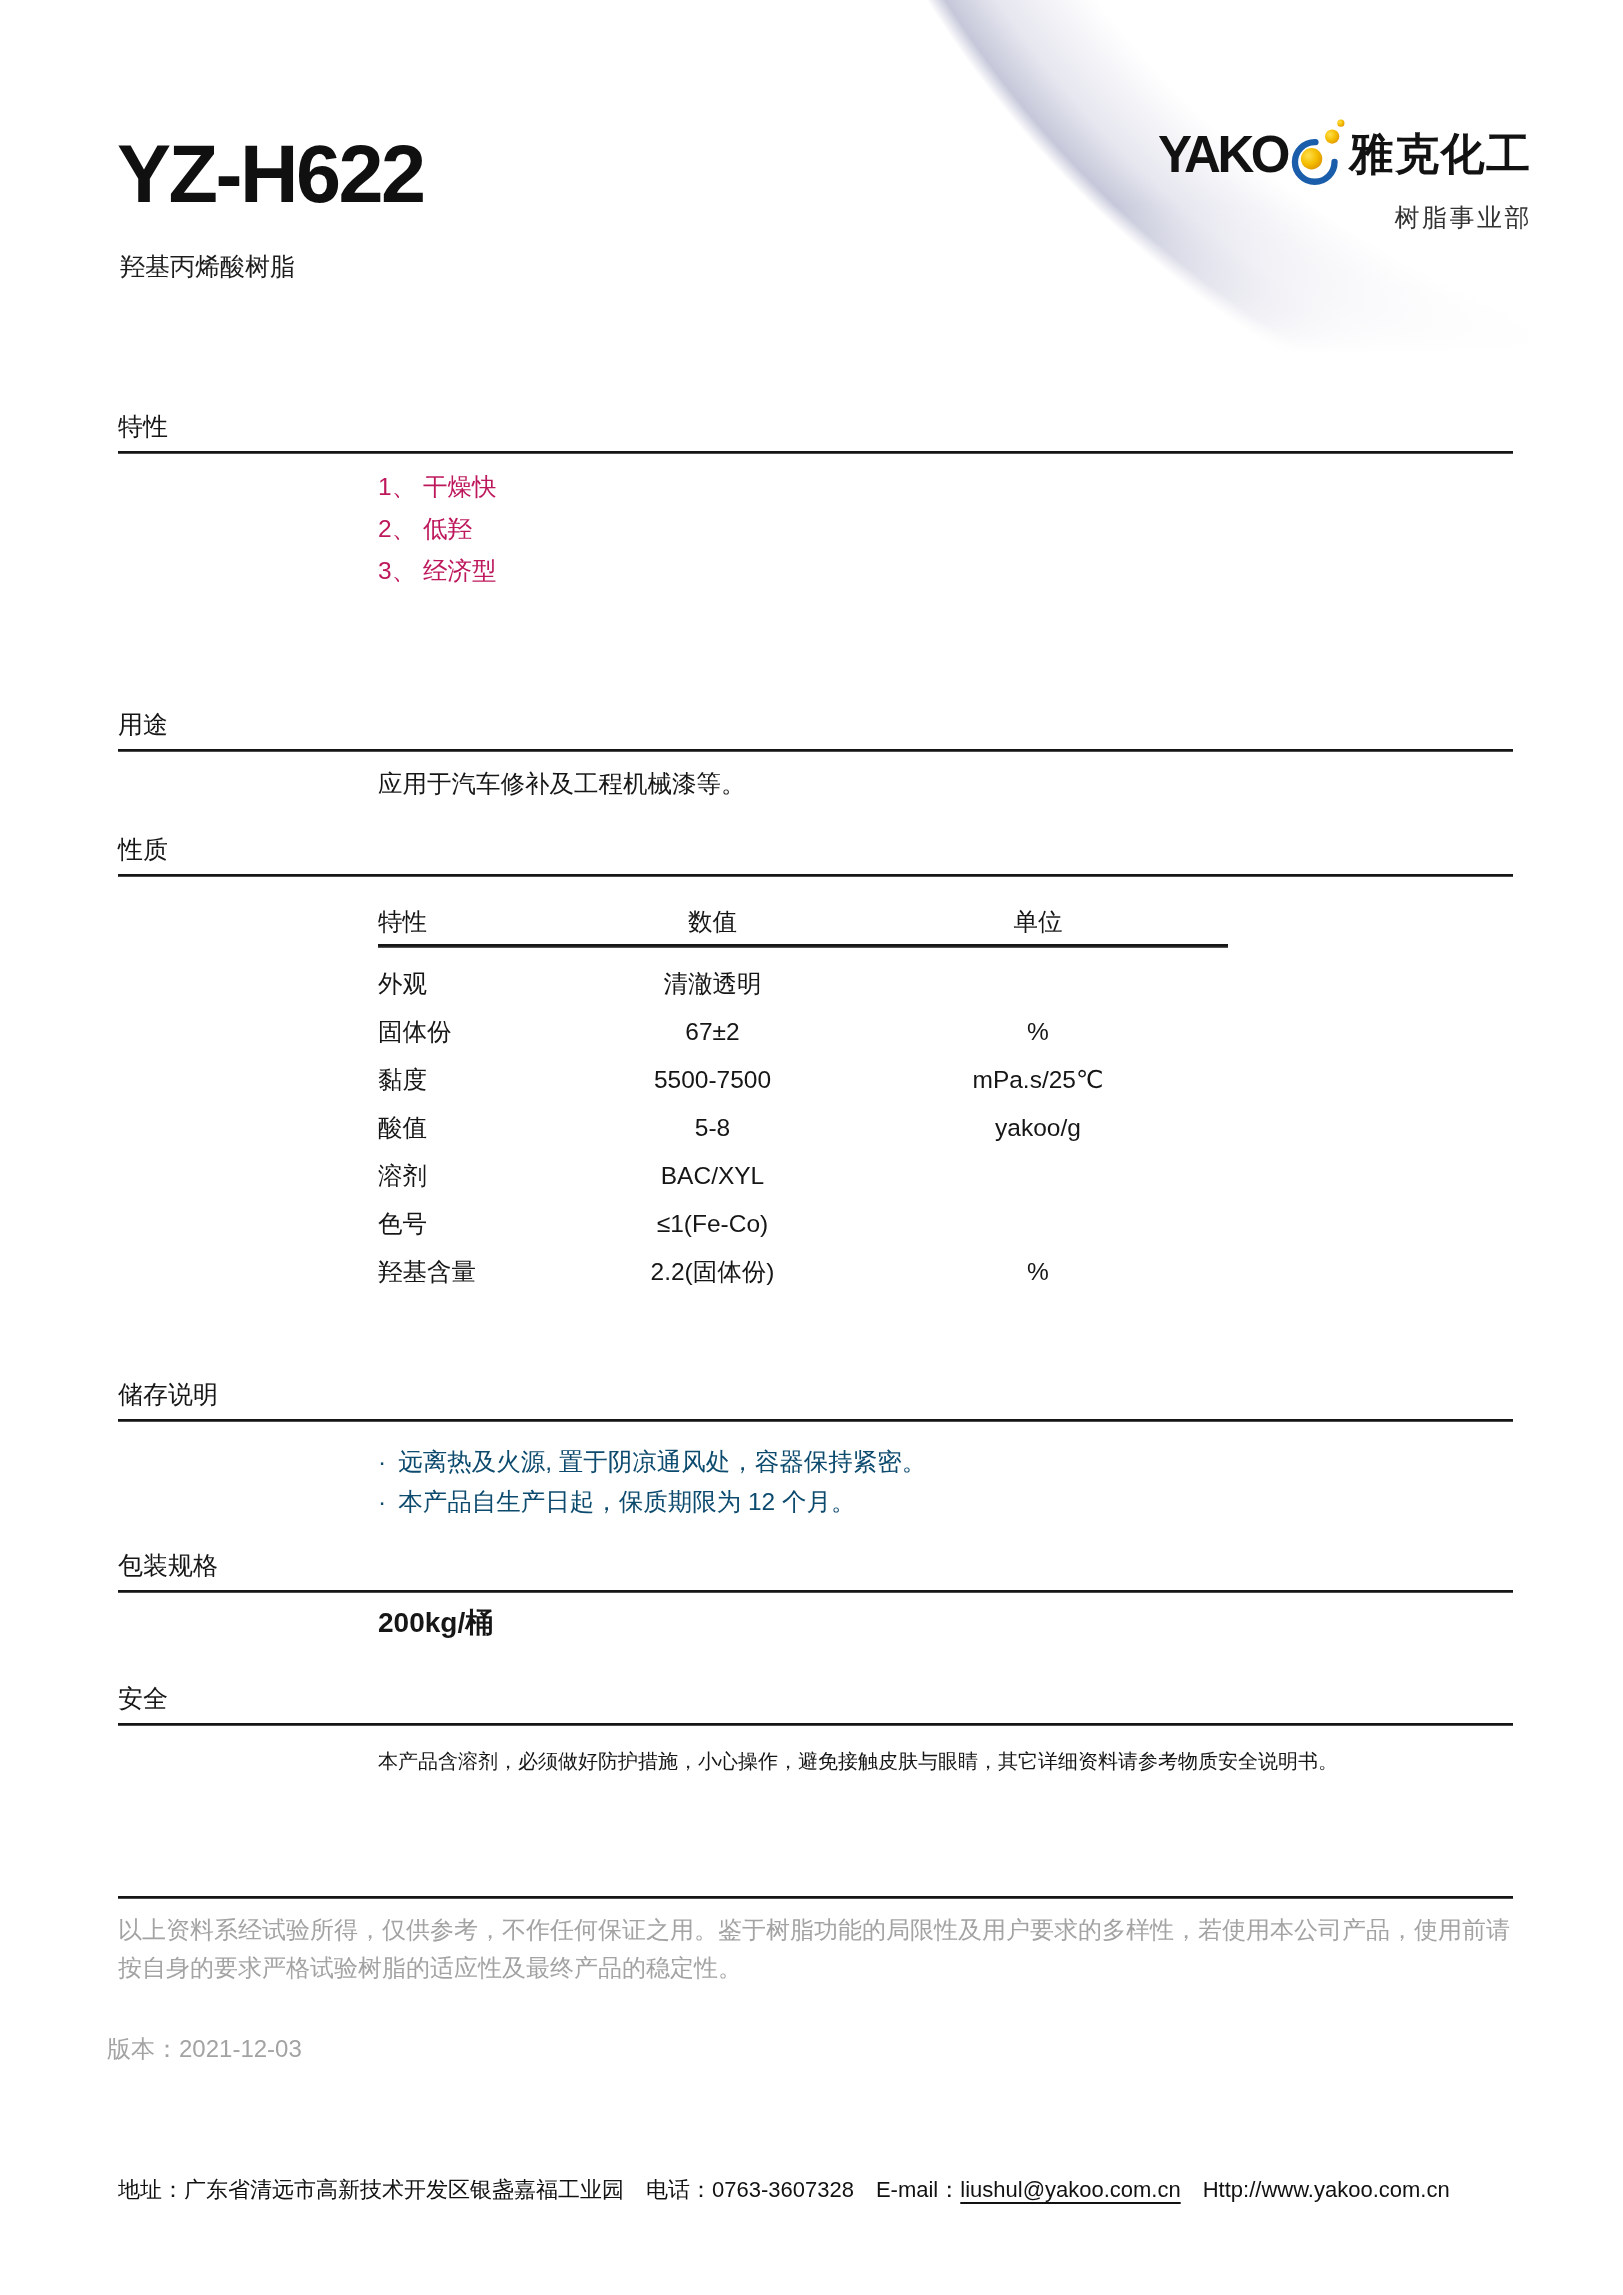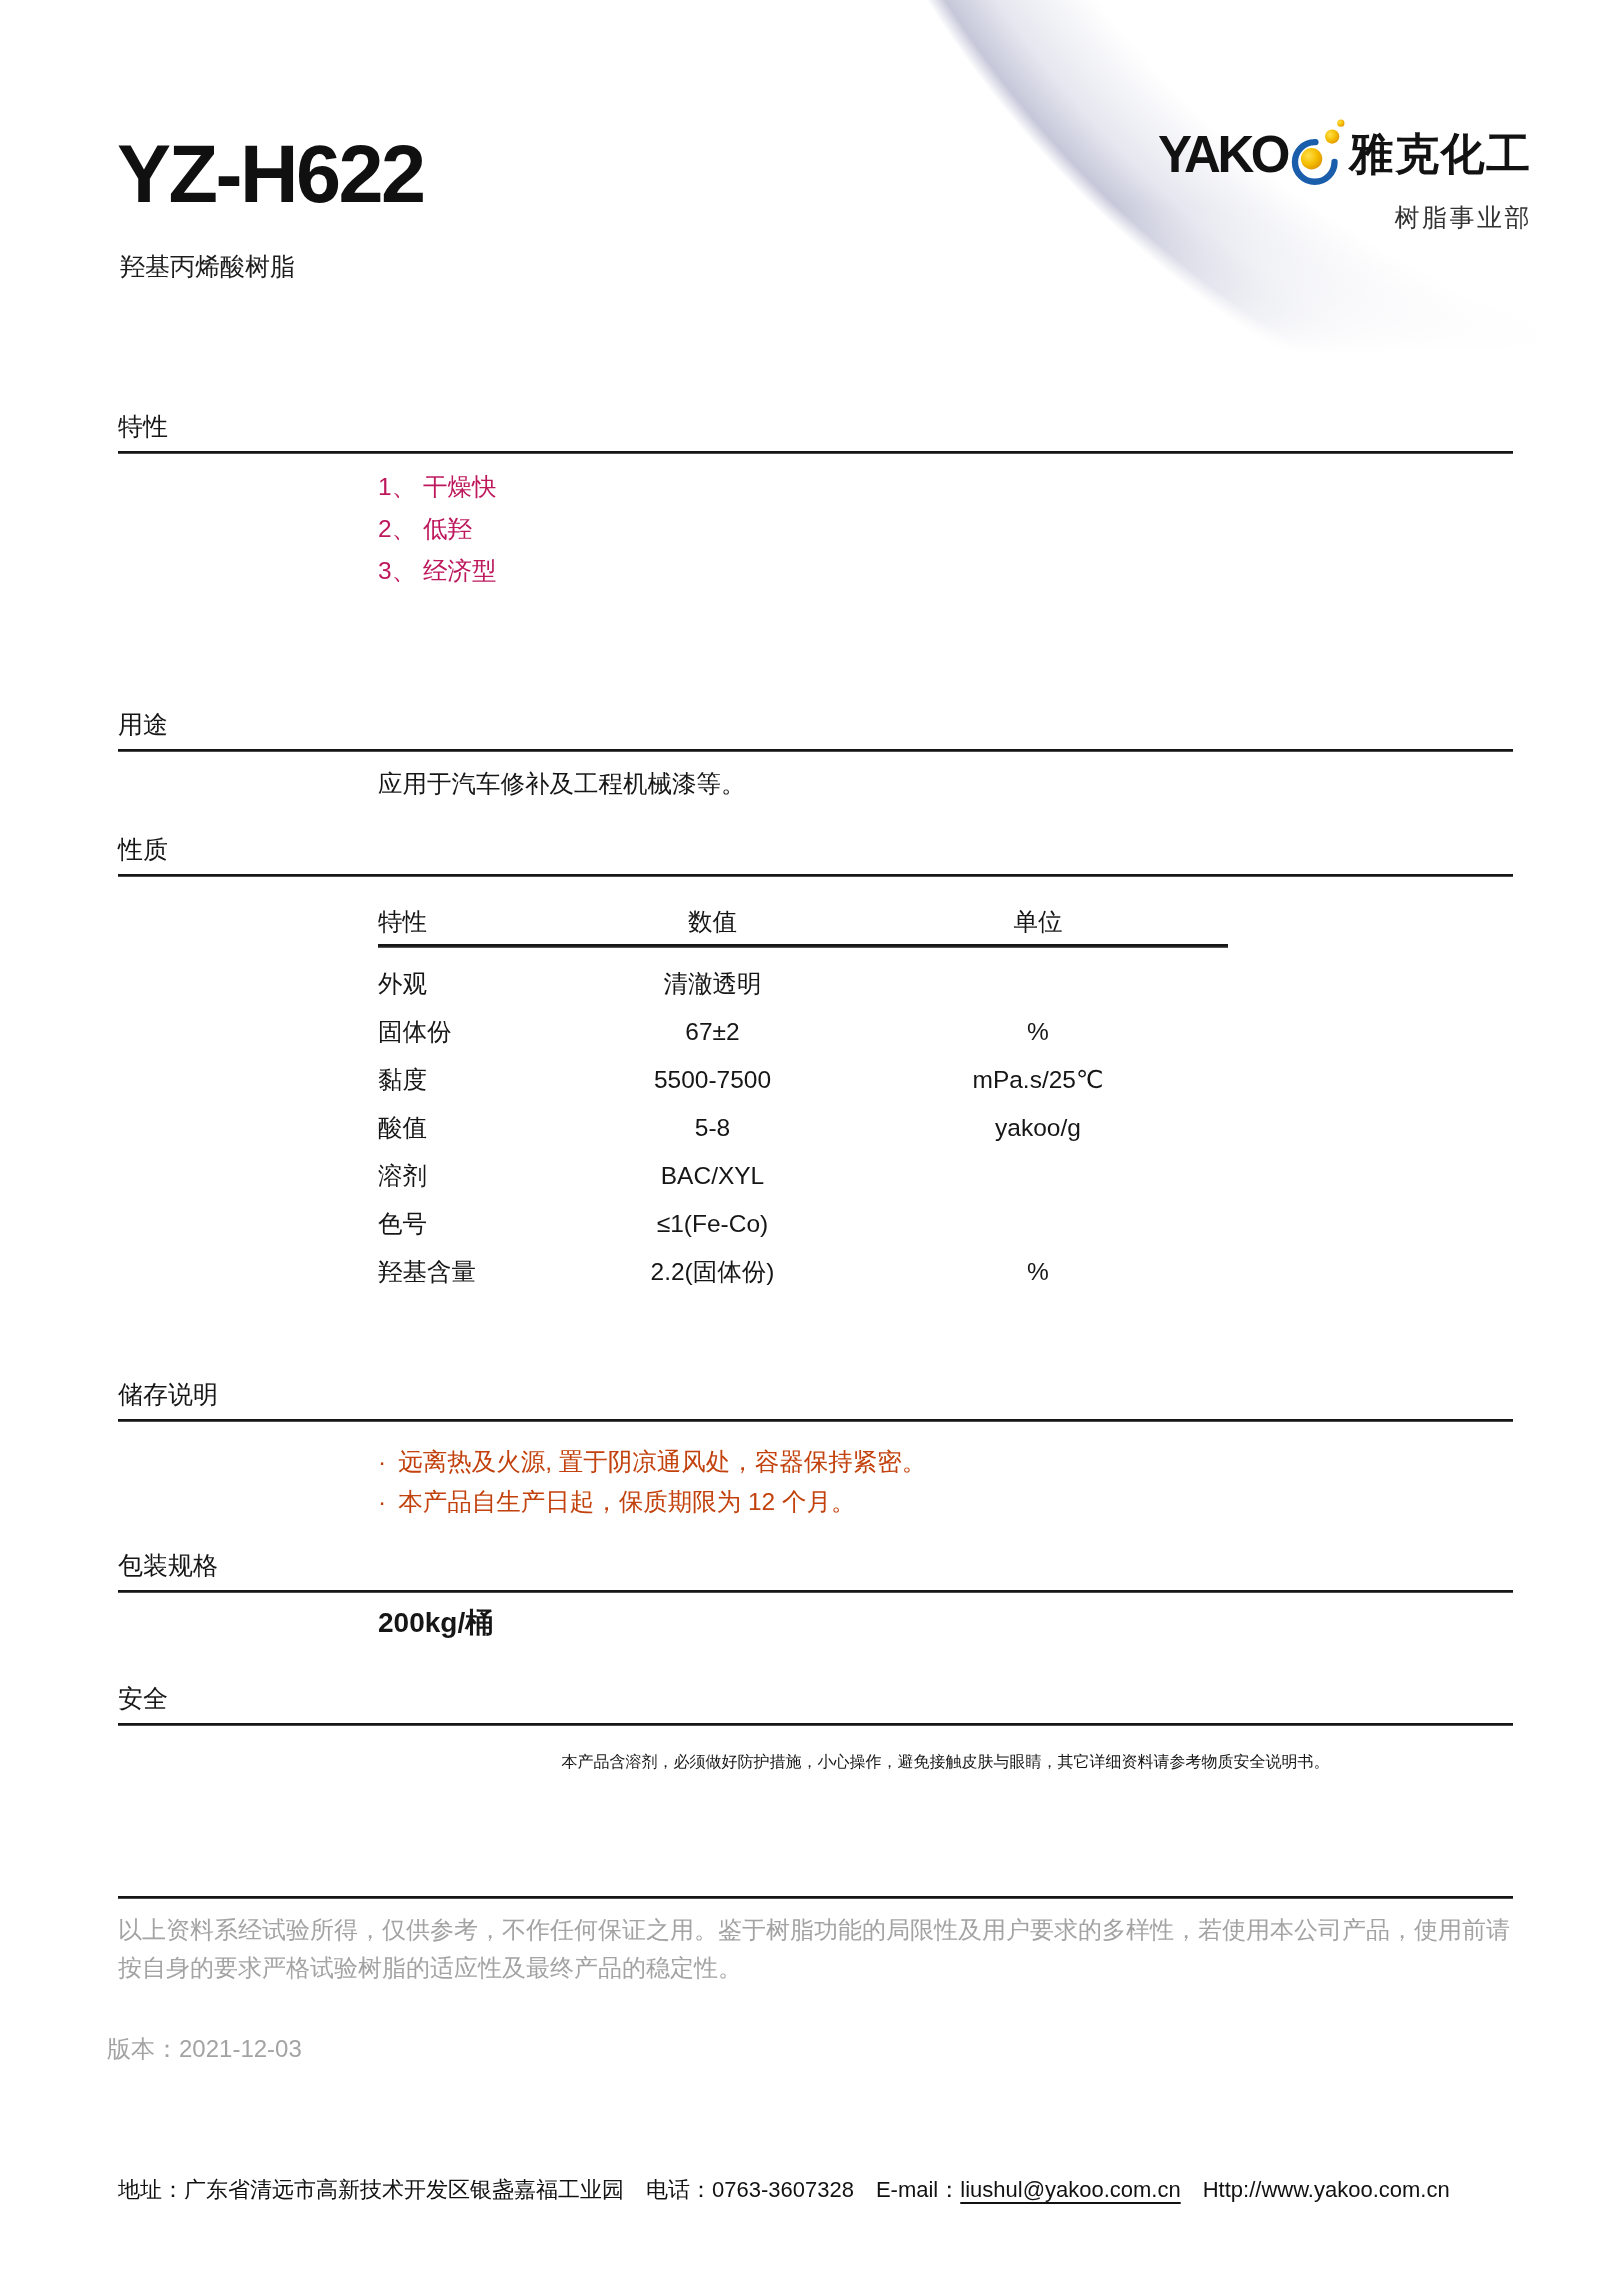--- a/index.html
+++ b/index.html
@@ -78,28 +78,28 @@
   .c1 { width:161px; text-align:left; }
   .c2 { width:347px; text-align:center; }
   .c3 { width:304px; text-align:center; }
   .thead-underline {
     margin-top:6.8px; height:3.4px; width:850px;
     background:linear-gradient(180deg,#161616 0 55%, #6b6b6b 100%);
   }
   .tbody { margin-top:12px; }
 
   .sec-storage { top:1379px; }
-  .storage-list { margin-top:20px; font-size:24.5px; line-height:40px; color:#c2410c; }
+  .storage-list { margin-top:20px; font-size:24.5px; line-height:40px; color:#0c4a6e; }
   .storage-item::before { content:"·"; margin-right:12px; }
 
   .sec-pack { top:1550px; }
   .pack-text { margin-top:11px; font-size:28px; color:#161616;font-weight:bold; }
 
   .sec-safety { top:1683px; }
-  .safety-text { margin-top:15px; font-size:16px; line-height:41px; width:1135px; color:#161616;text-align:center; }
+  .safety-text { margin-top:15px; font-size:20px; line-height:41px; width:1135px; color:#161616; }
 
   .bottom-rule {
     position:absolute; left:118px; top:1896px; width:1395px; height:3.4px;
     background:linear-gradient(180deg,#161616 0 55%, #6b6b6b 100%);
   }
   .disclaimer {
     position:absolute; left:118px; top:1911px; width:1402px;
     font-size:24px; line-height:38px; color:#a3a3a3;
   }
   .version {

